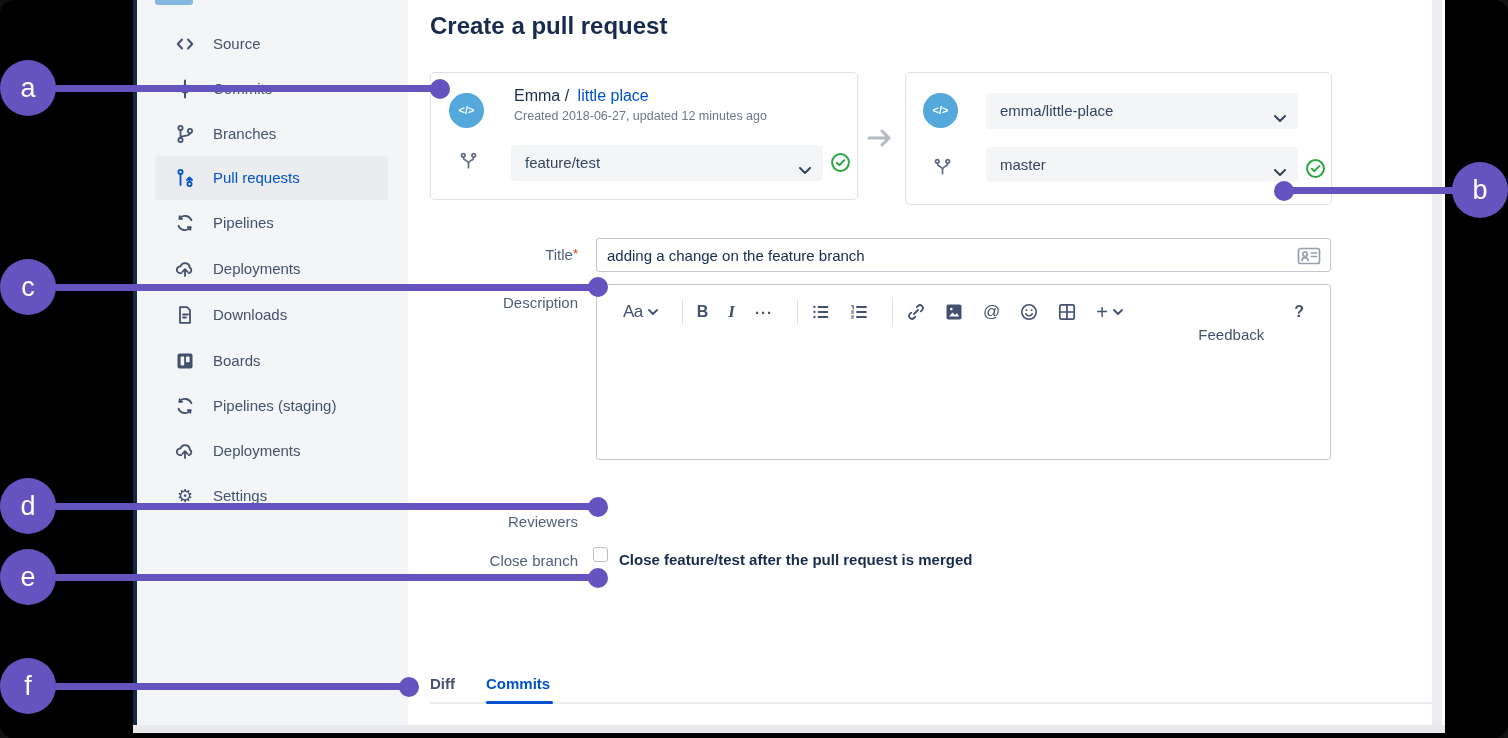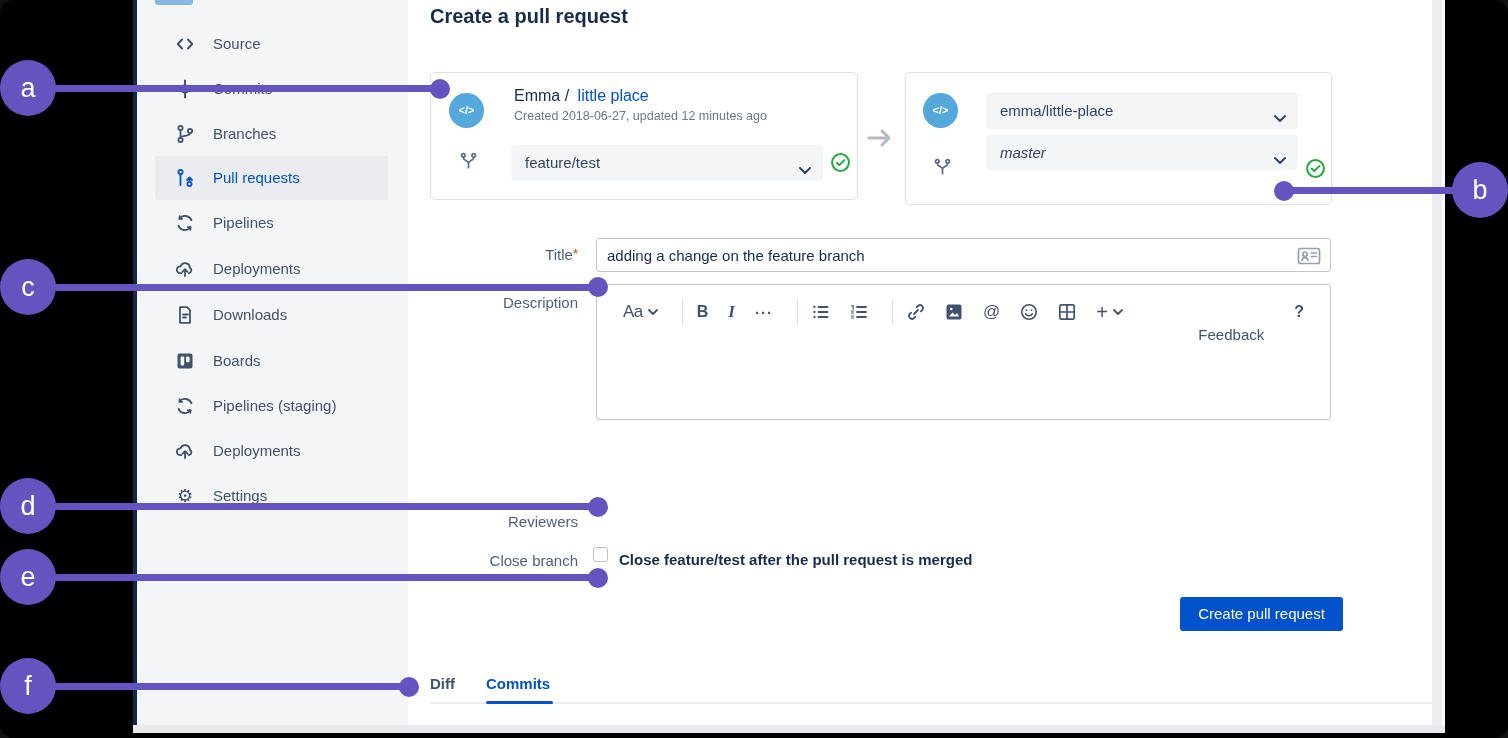--- a/index.html
+++ b/index.html
@@ -17,21 +17,21 @@
   .topblue { position:absolute; left:18px; top:0; width:38px; height:5px; background:#84b8e3; border-radius:0 0 3px 3px; }
   .sb-item { position:absolute; left:18px; width:233px; height:44px; border-radius:3px; cursor:pointer; }
   .sb-item .ic { position:absolute; left:20px; top:12px; width:20px; height:20px; color:#42526e; text-align:center; }
   .sb-item .lb { position:absolute; left:58px; top:0; line-height:44px; font-size:15px; color:#42526e; white-space:nowrap; }
   .sb-item.sel { background:#eaecf0; }
   .sb-item.sel .ic { color:#0052cc; }
   .sb-item.sel .lb { color:#0052cc; font-weight:500; }
   .gear-glyph { font-family:"DejaVu Sans", sans-serif; font-size:18px; line-height:20px; }
 
   
-  .h1 { position:absolute; left:297px; top:5px; font-size:20px; font-weight:700; color:#172b4d; }
+  .h1 { position:absolute; left:297px; top:12px; font-size:24px; font-weight:700; color:#172b4d; }
 
   .card { position:absolute; background:#fff; border:1px solid #dfe1e6; border-radius:5px; }
   .card.src { left:297px; top:72px; width:428px; height:128px; }
   .card.dst { left:772px; top:72px; width:427px; height:133px; }
   .avatar { position:absolute; width:35px; height:35px; border-radius:50%; background:#54a8db; color:#fff;
             font-size:11px; font-weight:700; text-align:center; line-height:35px; letter-spacing:0; }
   .repo-line { position:absolute; left:83px; top:14px; font-size:16px; color:#172b4d; white-space:nowrap; }
   .repo-line a { color:#0052cc; text-decoration:none; }
   .meta-line { position:absolute; left:83px; top:36px; font-size:12.5px; color:#6b778c; white-space:nowrap; }
   .sel-field { position:absolute; background:#f4f5f7; border-radius:4px; height:36px; cursor:pointer; }
@@ -42,21 +42,21 @@
   .midarrow { position:absolute; left:733px; top:127px; color:#b3bac5; }
 
   .flabel { position:absolute; width:110px; text-align:right; font-size:15px; color:#505f79; white-space:nowrap; }
   .req { color:#de350b; font-size:13px; vertical-align:top; }
 
   .title-input { position:absolute; left:463px; top:238px; width:735px; height:34px; border:1px solid #c1c7d0;
                  border-radius:3px; font-size:15px; color:#172b4d; padding:0 36px 0 10px; outline:none;
                  font-family:"Liberation Sans", sans-serif; }
   .title-card-icon { position:absolute; left:1164px; top:247px; color:#97a0af; }
 
-  .editor { position:absolute; left:463px; top:284px; width:735px; height:136px; border:1px solid #c1c7d0; border-radius:3px; background:#fff; }
+  .editor { position:absolute; left:463px; top:284px; width:735px; height:176px; border:1px solid #c1c7d0; border-radius:3px; background:#fff; }
   .toolbar { position:absolute; left:0; top:0; width:100%; height:54px; display:flex; align-items:center; padding:0 26px; color:#42526e; }
   .tb { display:flex; align-items:center; cursor:pointer; color:#42526e; margin-right:20px; }
   .tb svg { display:block; }
   .tb-div { width:1px; height:26px; background:#dfe1e6; margin:0 14px 0 4px; }
   .tb-aa { font-size:17px; font-weight:500; letter-spacing:-0.5px; }
   .tb-b { font-size:16px; font-weight:800; }
   .tb-i { font-size:17px; font-weight:700; font-style:italic; font-family:"Liberation Serif", serif; }
   .tb-more { font-size:15px; font-weight:700; letter-spacing:1px; }
   .tb-at { font-size:17px; font-weight:500; }
   .tb-plus { font-size:20px; font-weight:400; }
@@ -259,21 +259,21 @@
             </svg>
         </span>
       </div>
       <span class="branch-ic" style="left:27px; top:85px;">
         <svg width="19" height="19" viewBox="0 0 20 20" fill="none" stroke="currentColor" stroke-width="1.8" stroke-linecap="round">
             <circle cx="4.5" cy="3.5" r="1.9"></circle>
             <circle cx="15.5" cy="3.5" r="1.9"></circle>
             <path d="M4.5 5.4c0 4.2 5.5 2.8 5.5 6.6M15.5 5.4c0 4.2-5.5 2.8-5.5 6.6M10 12v4.5"></path>
           </svg>
       </span>
-      <div class="sel-field" style="left:80px; top:62px; width:312px; height:35px;font-style:italic;">
+      <div class="sel-field" style="left:80px; top:74px; width:312px; height:35px;">
         <span class="txt" style="line-height:35px">master</span>
         <span class="chev">
           <svg width="12" height="7" viewBox="0 0 12 7" fill="none" stroke="#344563" stroke-width="2" stroke-linecap="round" stroke-linejoin="round">
               <path d="M1 1l5 5 5-5"></path>
             </svg>
         </span>
       </div>
       <span class="gcheck" style="left:399px; top:85px;">
         <svg width="21" height="21" viewBox="0 0 21 21" fill="none" stroke="#27A641" stroke-width="2" stroke-linecap="round" stroke-linejoin="round">
             <circle cx="10.5" cy="10.5" r="8.4"></circle>
@@ -366,21 +366,20 @@
     </div>
 
     <div class="flabel" style="left:335px; top:513px;">Reviewers</div>
 
     <div class="flabel" style="left:335px; top:552px;">Close branch</div>
     <div class="checkbox"></div>
     <div class="close-text">
       <span>Close </span><b>feature/test</b><span> after the pull request is merged</span>
     </div>
 
-    <div class="btn-primary">Create pull request</div>
 
     <div class="tabs-line"></div>
     <div class="tab diff">Diff</div>
     <div class="tab commits">Commits</div>
     <div class="tab-underline"></div>
 
     <div class="scrolltrack"></div>
     <div class="bottomstrip"></div>
   </div>
 

